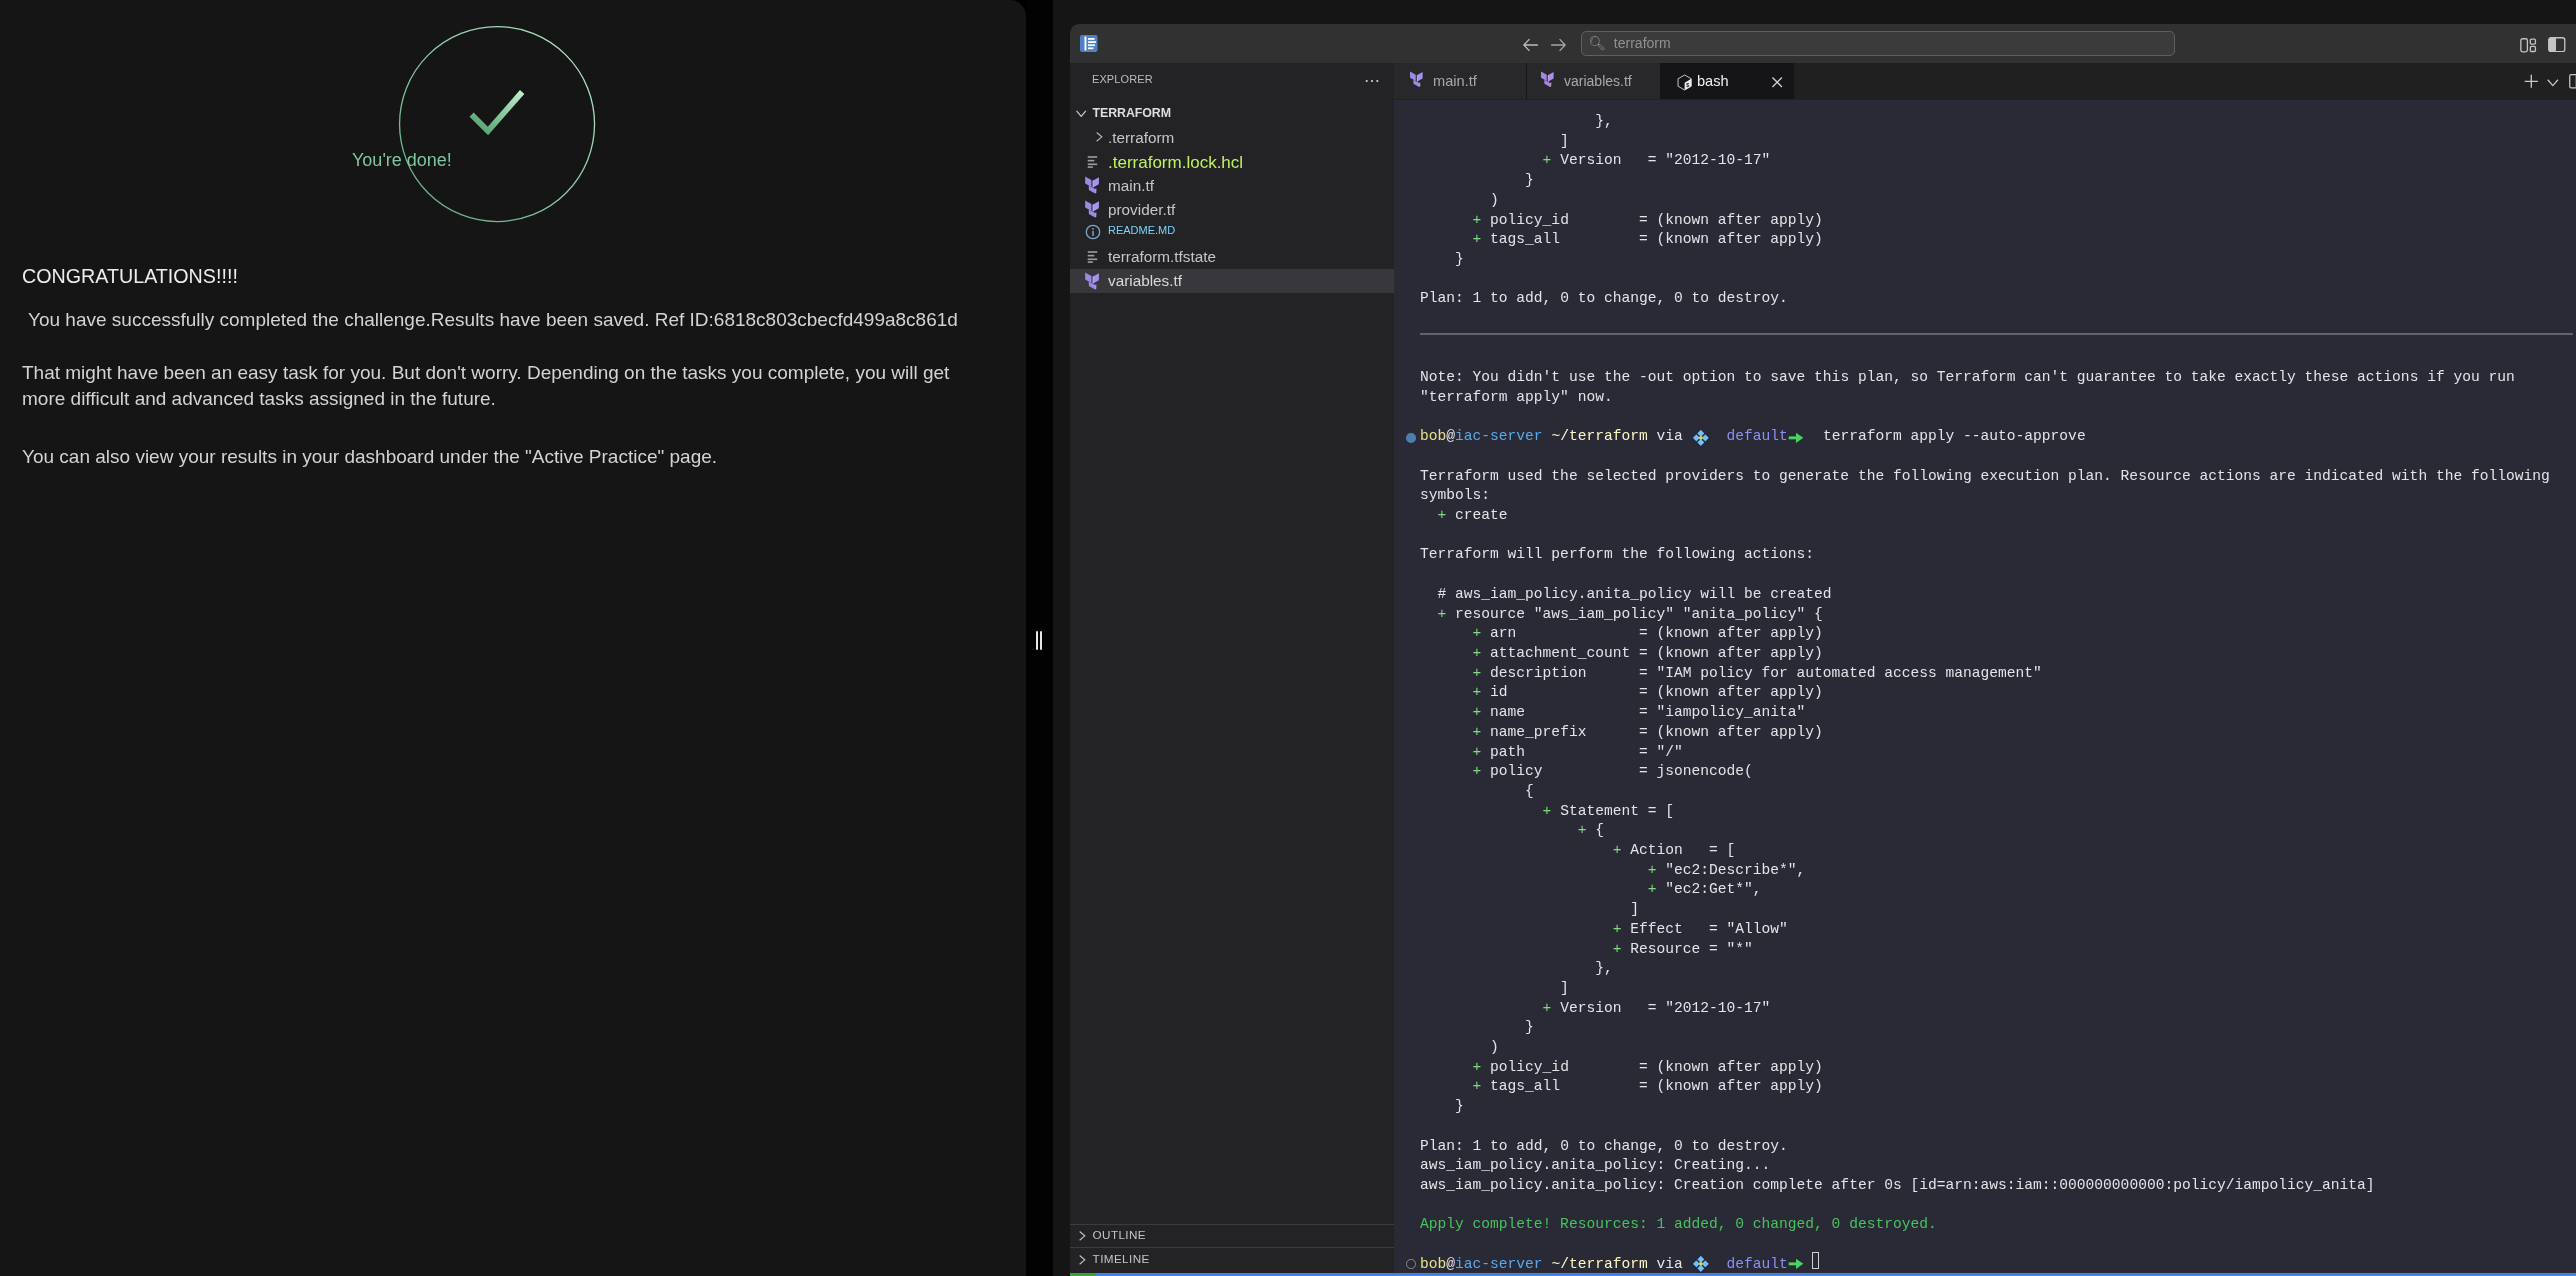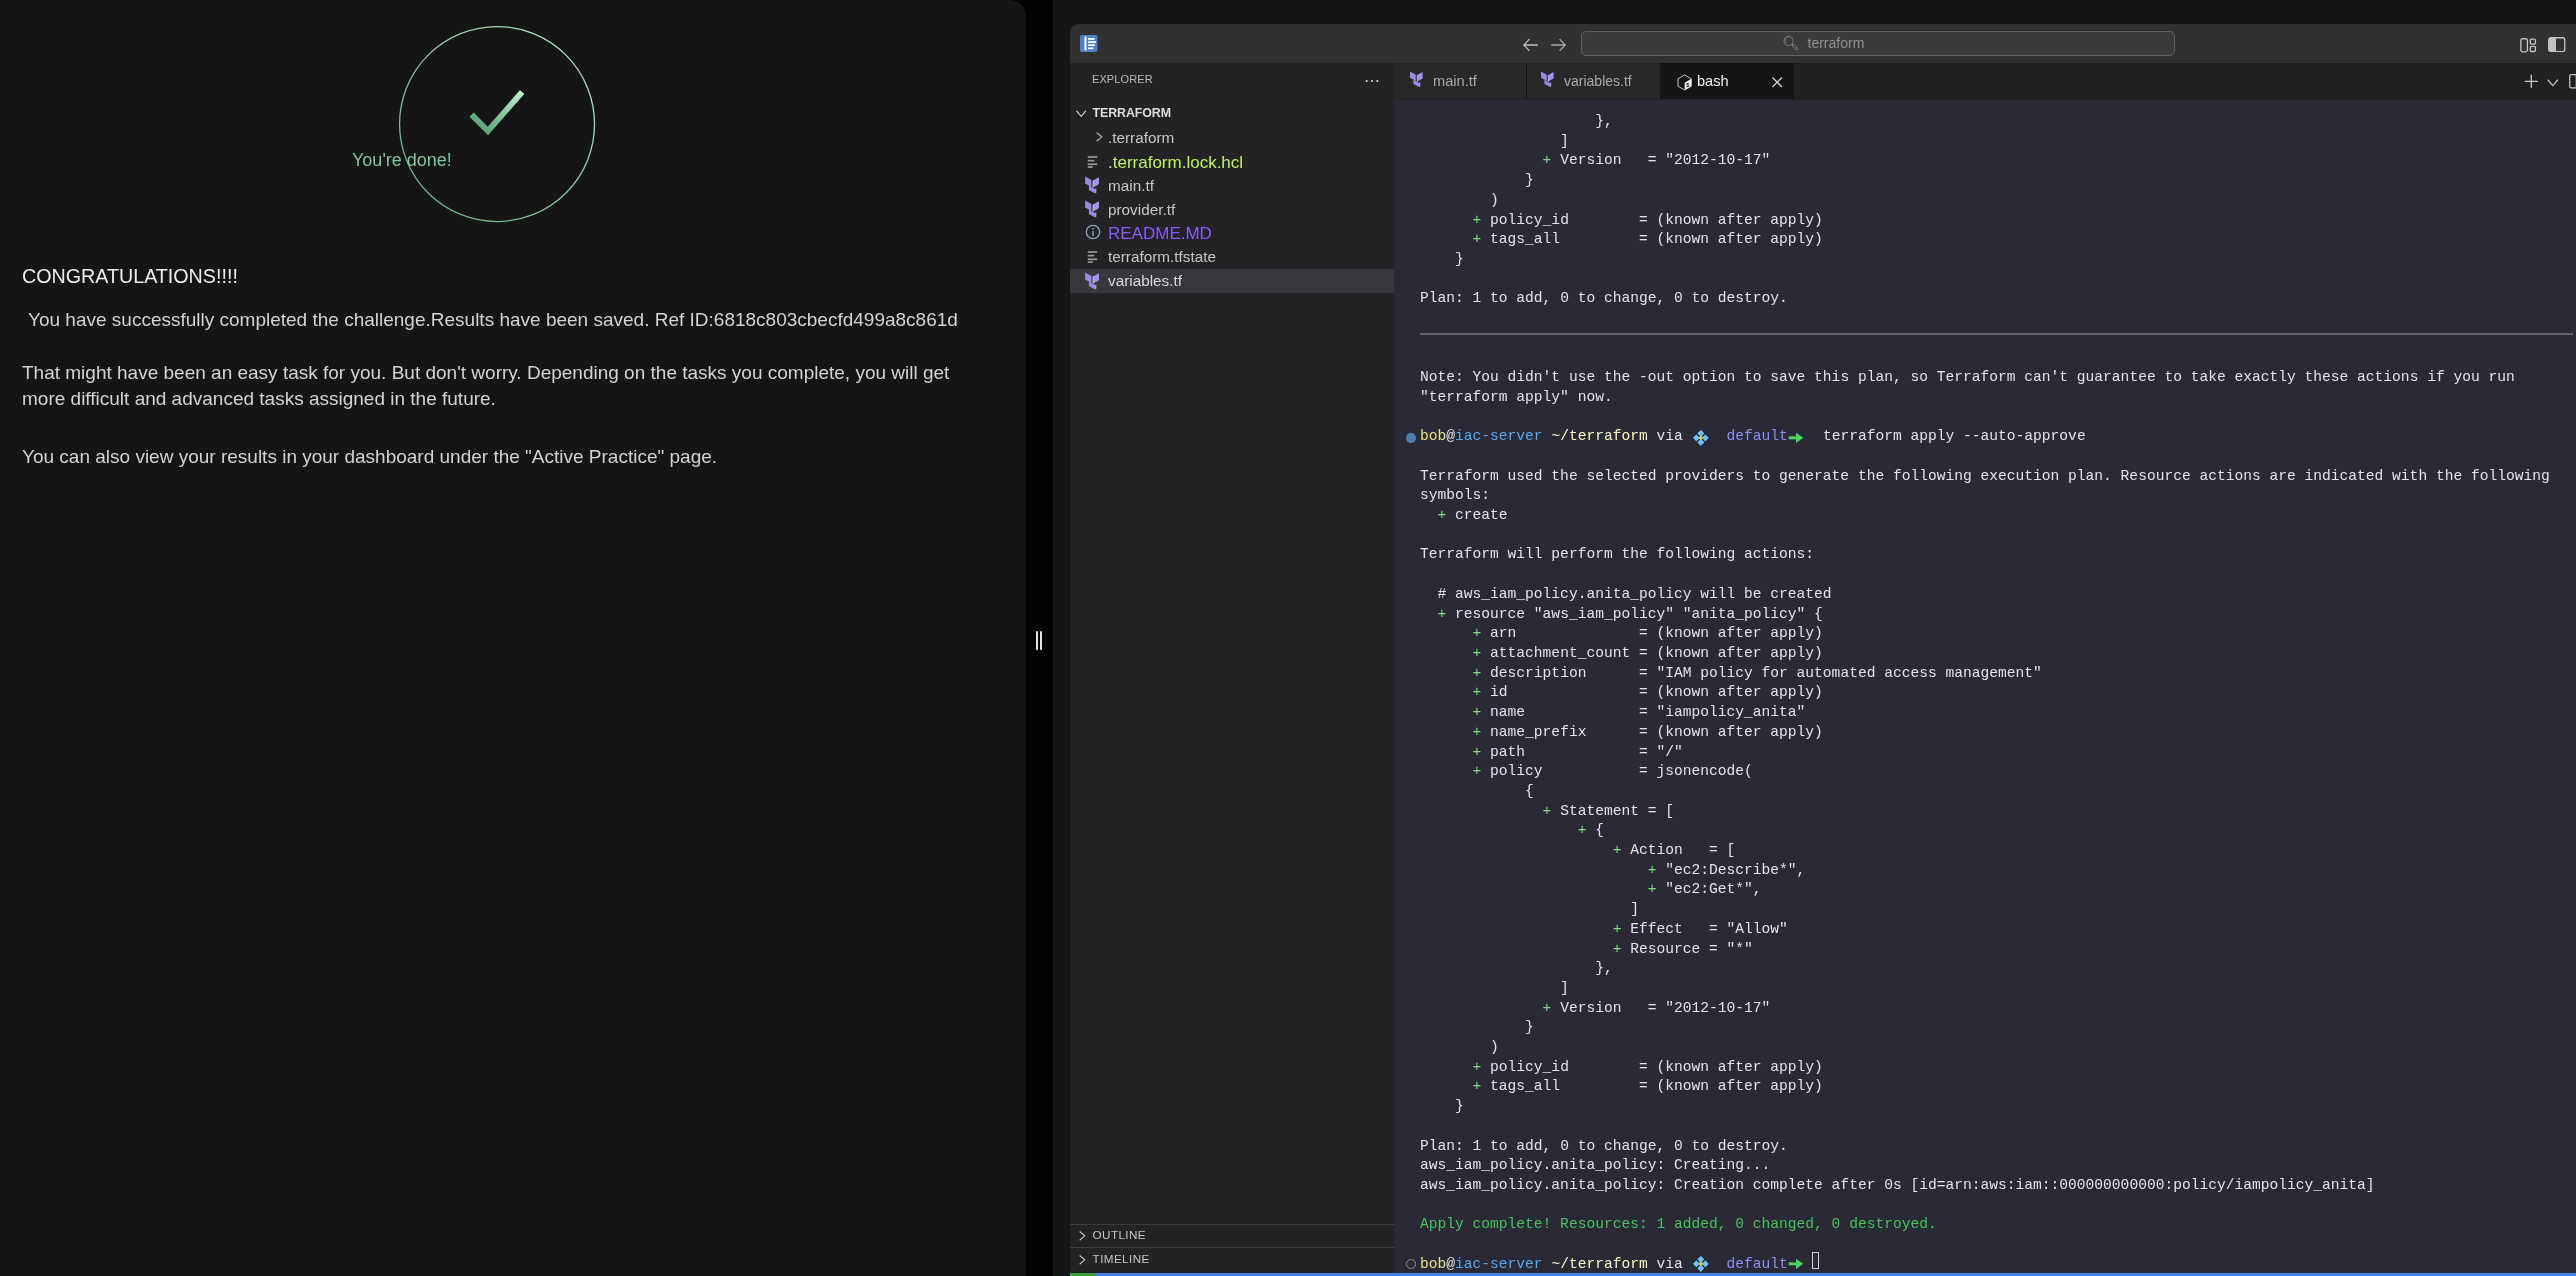--- a/index.html
+++ b/index.html
@@ -57,21 +57,21 @@
     <rect x="11" y="12.6" width="9.5" height="2.4" fill="#fff"></rect>
     <rect x="11" y="16.9" width="7.5" height="2.4" fill="#fff"></rect>
   </svg>
   <svg class="abs" style="left:452px;top:14px" width="17" height="14" viewBox="0 0 23 19">
       <path d="M10 1.5 L2.5 9.5 L10 17.5 M2.5 9.5 L21.5 9.5" fill="none" stroke="#bdbdbd" stroke-width="1.8"></path>
     </svg>
   <svg class="abs" style="left:480px;top:14px" width="17" height="14" viewBox="0 0 23 19">
       <path d="M13 1.5 L20.5 9.5 L13 17.5 M20.5 9.5 L1.5 9.5" fill="none" stroke="#a6a6a6" stroke-width="1.8"></path>
     </svg>
   <div class="abs" style="left:511px;top:7.3px;width:594px;height:25px;background:#3b3b3c;border:0.7px solid #606061;border-radius:5.1px;"></div>
-  <div class="abs" style="left:511px;top:7.3px;width:477px;height:24px;line-height:24px;text-align:center;font-size:14px;color:#919191;text-indent:7.3px">🔍︎&nbsp; terraform</div>
+  <div class="abs" style="left:511px;top:7.3px;width:477px;height:24px;line-height:24px;text-align:left;font-size:14px;color:#919191;text-indent:7.3px">🔍︎&nbsp; terraform</div>
   <svg class="abs" style="left:1450px;top:14px" width="17" height="14.6" viewBox="0 0 23 20">
     <rect x="1" y="1" width="9" height="18" rx="2.5" fill="none" stroke="#c4c4c4" stroke-width="1.8"></rect>
     <rect x="14" y="1.5" width="7" height="7" rx="1.5" fill="none" stroke="#c4c4c4" stroke-width="1.8"></rect>
     <rect x="14" y="11.5" width="7" height="7" rx="1.5" fill="none" stroke="#c4c4c4" stroke-width="1.8"></rect>
   </svg>
   <svg class="abs" style="left:1478px;top:13px" width="17.5" height="15.3" viewBox="0 0 24 21">
     <rect x="1" y="1" width="22" height="19" rx="3" fill="none" stroke="#c4c4c4" stroke-width="1.8"></rect>
     <rect x="1" y="1" width="10" height="19" rx="2" fill="#c4c4c4"></rect>
   </svg>
 
@@ -110,21 +110,21 @@
       <polygon points="9,5.7 9,14.1 10.6,13.2 10.6,4.8" fill="#c79be0"></polygon>
       <polygon points="4.4,11.4 11.9,15.7 11.9,21 4.4,16.7" fill="#9a8be2"></polygon>
       <polygon points="11.9,15.7 11.9,21 13.4,20.1 13.4,14.8" fill="#c79be0"></polygon>
     </svg>
     <div class="abs" style="left:38px;top:177px;font-size:15.3px;color:#c6c6c6">provider.tf</div>
   <svg class="abs" style="left:14.6px;top:200px" width="16" height="16" viewBox="0 0 22 22">
       <circle cx="11" cy="11" r="9.2" fill="none" stroke="#7ba7c9" stroke-width="1.8"></circle>
       <rect x="10" y="9.5" width="2" height="7" fill="#7ba7c9"></rect>
       <rect x="10" y="5.5" width="2" height="2.2" fill="#7ba7c9"></rect>
     </svg>
-    <div class="abs" style="left:38px;top:200px;font-size:17px;color:#8b5cf6">README.MD</div>
+    <div class="abs" style="left:38px;top:200px;font-size:11px;color:#7dd3fc">README.MD</div>
   <svg class="abs" style="left:17px;top:225px" width="14.6" height="14.6" viewBox="0 0 20 20">
       <g fill="#9d9d9d">
         <rect x="1" y="3" width="13" height="2.2"></rect>
         <rect x="1" y="8" width="9" height="2.2"></rect>
         <rect x="1" y="13" width="13" height="2.2"></rect>
         <rect x="1" y="16.8" width="7" height="2.2"></rect>
       </g>
     </svg>
     <div class="abs" style="left:38px;top:224px;font-size:15.3px;color:#c6c6c6">terraform.tfstate</div>
   <div class="abs" style="left:0;top:245px;width:324px;height:24px;background:#37373c"></div>

